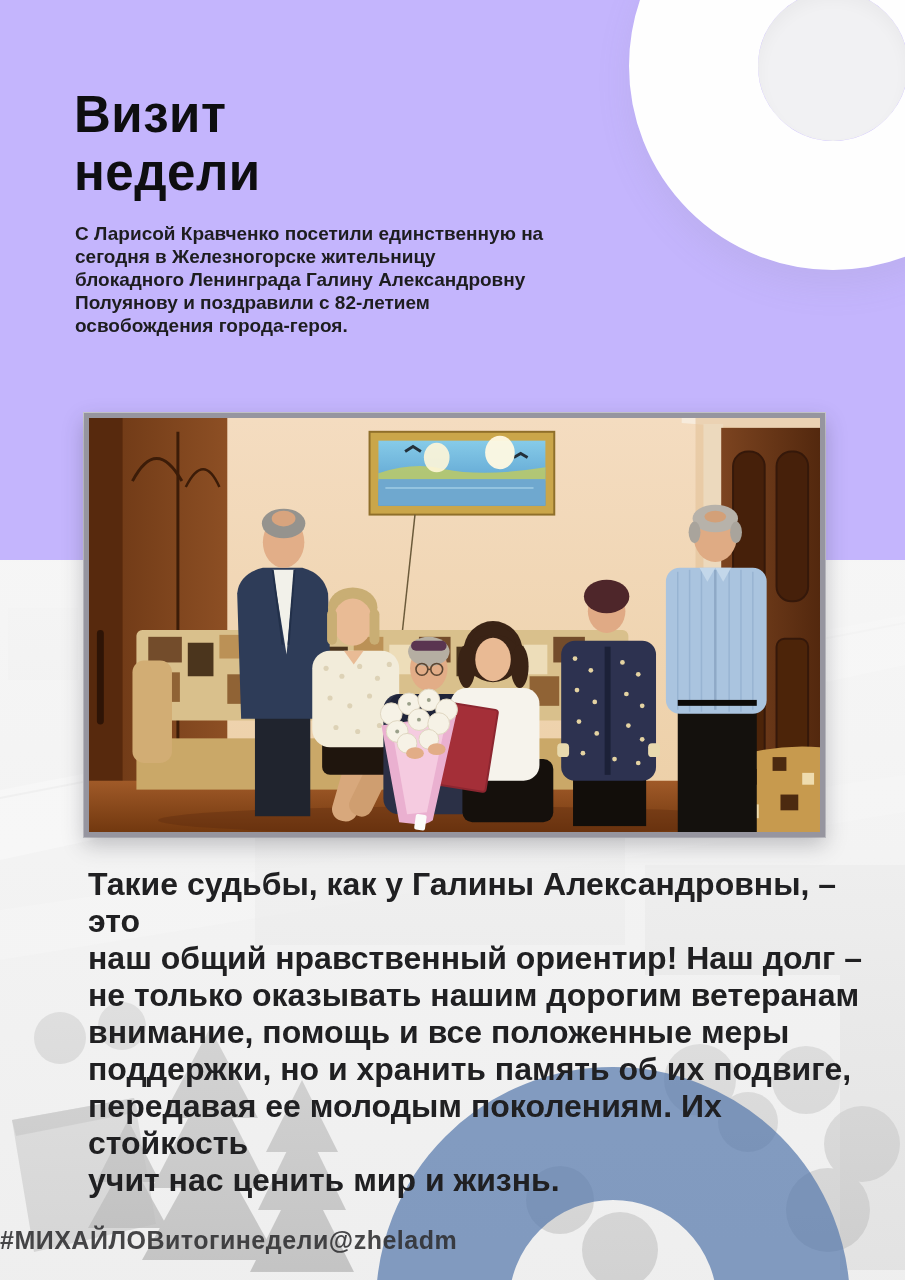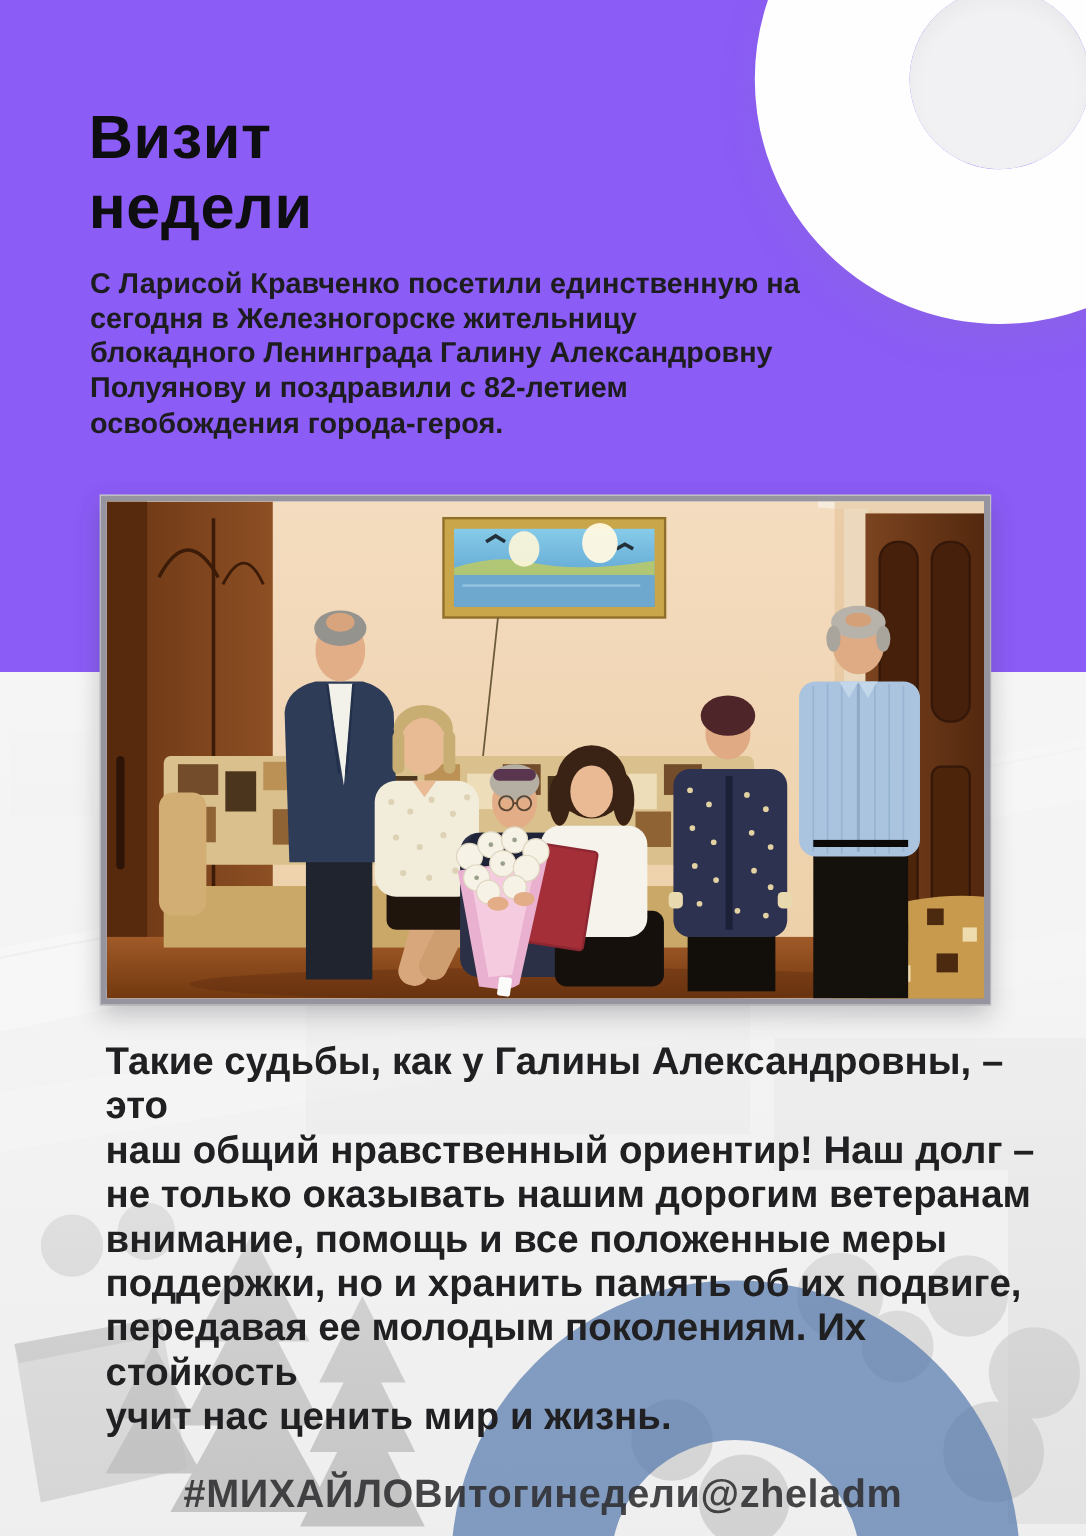--- a/index.html
+++ b/index.html
@@ -1,18 +1,18 @@
 <!DOCTYPE html>
 <html lang="ru"><head>
 <meta charset="utf-8">
 <style>
   html,body{margin:0;padding:0;background:#fff;}
   .card{
     position:relative;width:905px;height:1280px;overflow:hidden;
-    background:#8b5cf6;
+    background:#c4b5fd;
     font-family:"Liberation Sans","DejaVu Sans",sans-serif;
   }
   
   .bg-city{position:absolute;left:0;top:560px;width:905px;height:720px;z-index:0;}
   .ring{position:absolute;border-radius:50%;box-sizing:border-box;z-index:1;}
   .ring-top{
     left:629px;top:-138px;width:408px;height:408px;
     border:129px solid #fefefe;
     box-shadow:0 16px 34px rgba(130,130,145,.12);
   }
@@ -31,29 +31,29 @@
     box-shadow:0 8px 20px rgba(50,50,60,.28), 0 0 0 1px #c9c9ce;
   }
   .photo svg{display:block;width:100%;height:100%;}
   
   .txt{position:absolute;z-index:3;white-space:pre-line;}
   .title{
     left:74px;top:86px;font-size:51px;line-height:1.13;font-weight:800;
     color:#0e0e10;letter-spacing:.5px;margin:0;
   }
   .intro{
-    left:75px;top:222px;width:800px;font-size:24px;line-height:1.215;
+    left:75px;top:222px;width:800px;font-size:19px;line-height:1.215;
     font-weight:700;color:#1d1d1f;margin:0;
   }
   .quote{
     left:88px;top:866px;width:800px;font-size:32px;line-height:1.155;
     font-weight:700;color:#202022;margin:0;
   }
   .hashtag{
-    left:0;top:1226px;width:100%;text-align:center;font-size:33px;font-weight:700;
+    left:0;top:1226px;width:100%;text-align:left;font-size:25px;font-weight:700;
     color:rgba(45,45,48,.88);letter-spacing:.5px;margin:0;
   }
 </style>
 </head>
 <body>
 
 <div class="card">
 
   <div class="bg-city">
     <svg viewBox="0 0 905 720" preserveAspectRatio="none">

